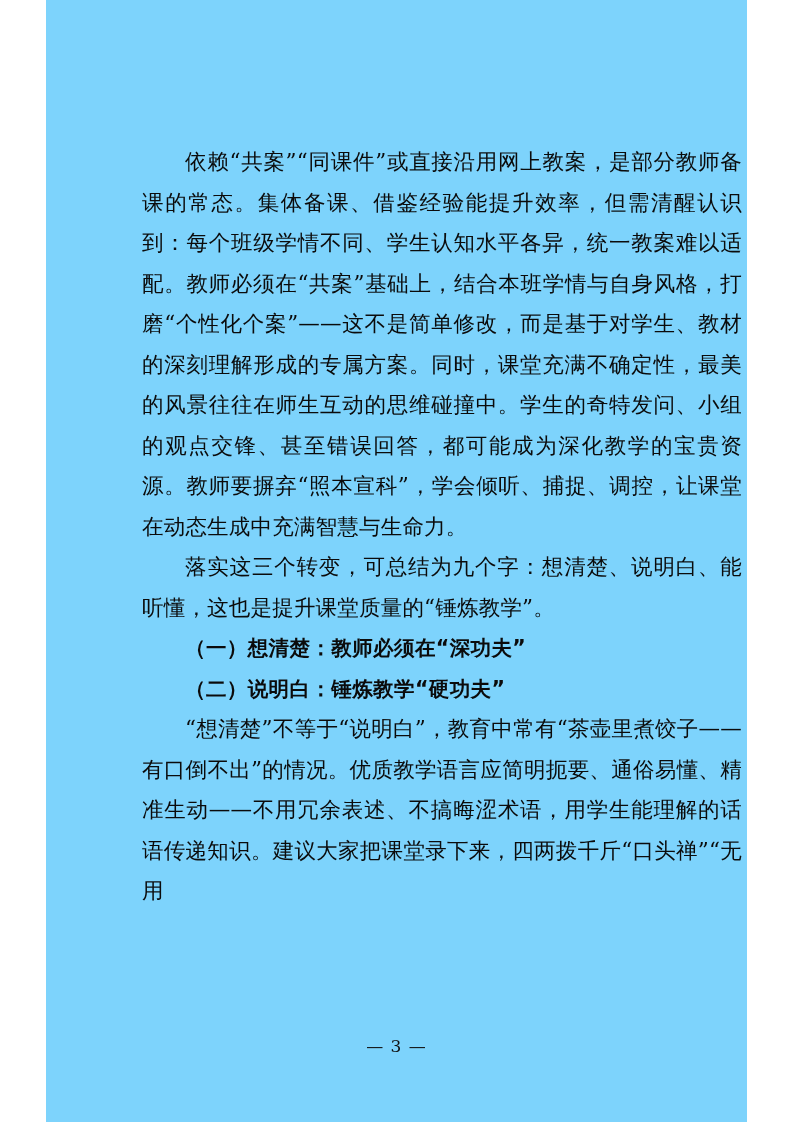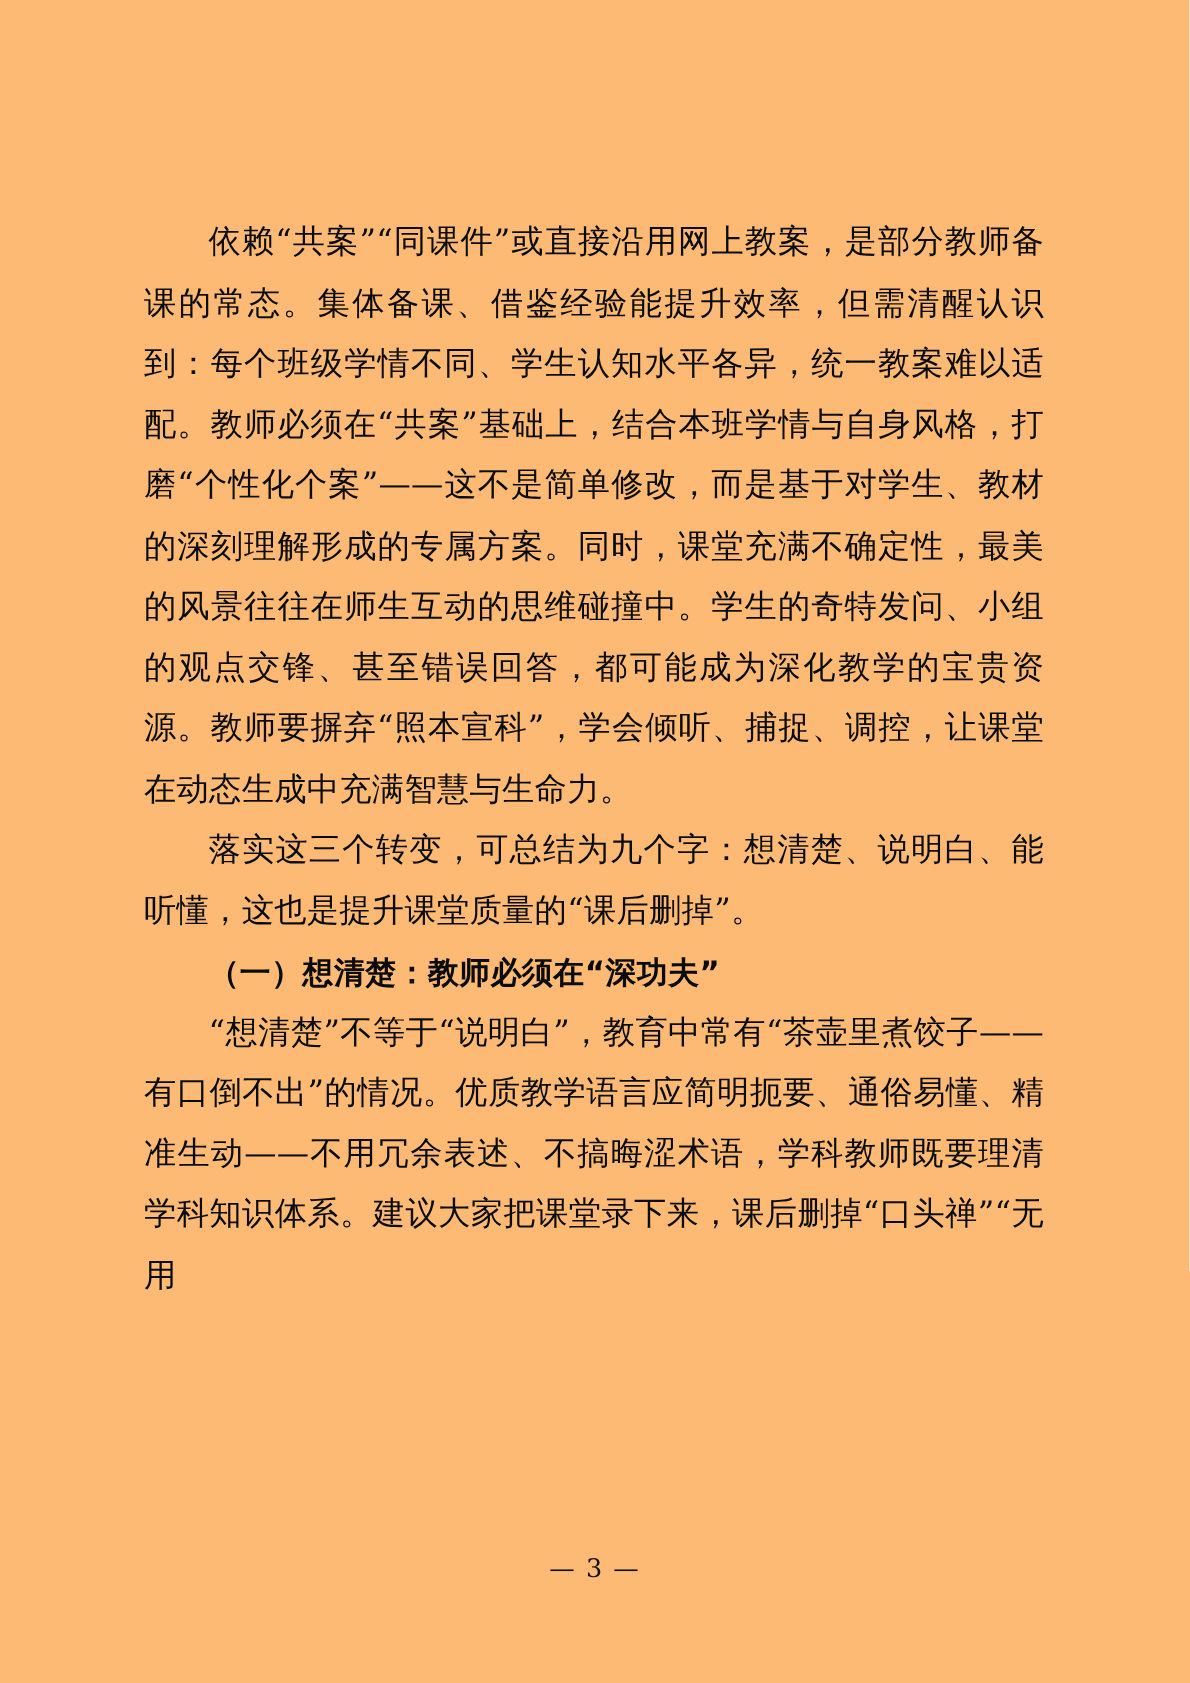--- a/index.html
+++ b/index.html
@@ -5,23 +5,23 @@
   html, body {
     margin: 0;
     padding: 0;
     background: #ffffff;
   }
   body {
     font-family: "DejaVu Serif", serif;
   }
   .page {
     position: relative;
-    width: 793px;
+    width: 701px;
     height: 1122px;
-    background: #fdba74;
+    background: #7dd3fc;
     margin: 0 auto;
     overflow: hidden;
     box-sizing: border-box;
   }
   .content {
     position: absolute;
     left: 96px;
     top: 142px;
     width: 600px;
   }
@@ -56,18 +56,19 @@
     color: #111111;
     letter-spacing: 1px;
   }
 </style>
 </head>
 <body>
 
 <div class="page">
   <div class="content">
     <p class="para indent">依赖“共案”“同课件”或直接沿用网上教案，是部分教师备课的常态。集体备课、借鉴经验能提升效率，但需清醒认识到：每个班级学情不同、学生认知水平各异，统一教案难以适配。教师必须在“共案”基础上，结合本班学情与自身风格，打磨“个性化个案”——这不是简单修改，而是基于对学生、教材的深刻理解形成的专属方案。同时，课堂充满不确定性，最美的风景往往在师生互动的思维碰撞中。学生的奇特发问、小组的观点交锋、甚至错误回答，都可能成为深化教学的宝贵资源。教师要摒弃“照本宣科”，学会倾听、捕捉、调控，让课堂在动态生成中充满智慧与生命力。</p>
-    <p class="para indent">落实这三个转变，可总结为九个字：想清楚、说明白、能听懂，这也是提升课堂质量的“课后删掉”。</p>
+    <p class="para indent">落实这三个转变，可总结为九个字：想清楚、说明白、能听懂，这也是提升课堂质量的“锤炼教学”。</p>
     <p class="para heading">（一）想清楚：教师必须在“深功夫”</p>
-    <p class="para indent">“想清楚”不等于“说明白”，教育中常有“茶壶里煮饺子——有口倒不出”的情况。优质教学语言应简明扼要、通俗易懂、精准生动——不用冗余表述、不搞晦涩术语，学科教师既要理清学科知识体系。建议大家把课堂录下来，课后删掉“口头禅”“无用</p>
+    <p class="para heading">（二）说明白：锤炼教学“硬功夫”</p>
+    <p class="para indent">“想清楚”不等于“说明白”，教育中常有“茶壶里煮饺子——有口倒不出”的情况。优质教学语言应简明扼要、通俗易懂、精准生动——不用冗余表述、不搞晦涩术语，用学生能理解的话语传递知识。建议大家把课堂录下来，四两拨千斤“口头禅”“无用</p>
   </div>
   <div class="footer">— 3 —</div>
 </div>
 
 </body></html>

